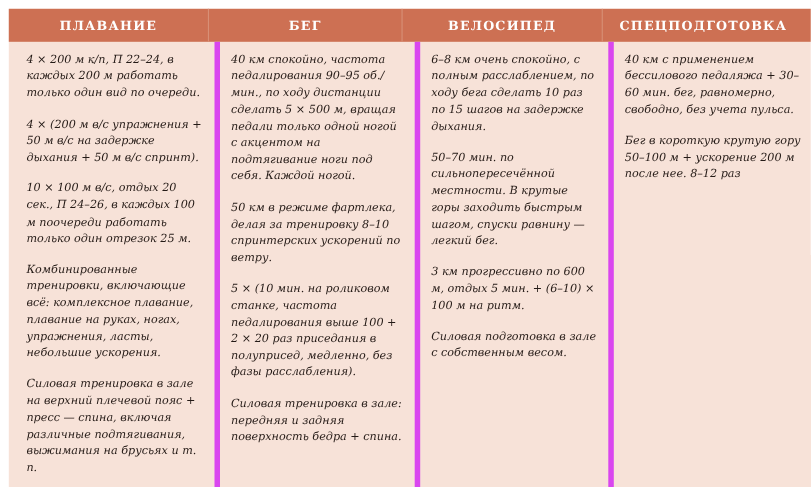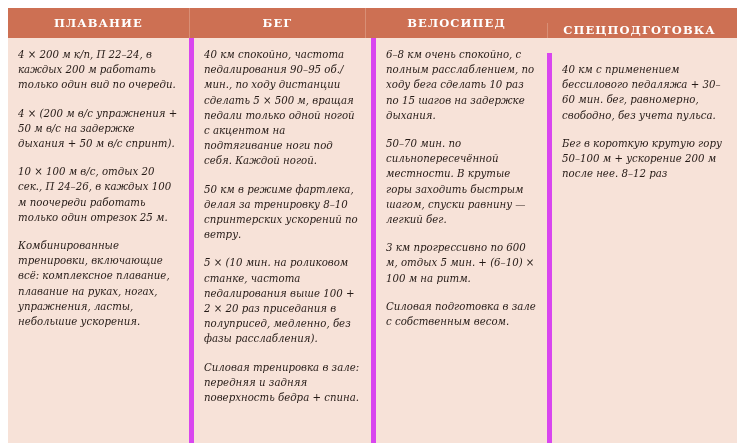--- a/index.html
+++ b/index.html
@@ -42,37 +42,38 @@
     justify-content: center;
     text-align: center;
     box-sizing: border-box;
     padding-bottom: 1px;
   }
 
   .table-body {
     display: flex;
     flex: 1 1 auto;
     min-height: 0;
+    justify-content: flex-end;
   }
 
   .body-cell {
     box-sizing: border-box;
     padding: 9px 9px 6px 10px;
     color: #241a16;
     font-style: italic;
     font-size: 10.2px;
     line-height: 15.2px;
     overflow: hidden;
   }
 
   
   .col-1 { width: 181px; }
   .col-2 { width: 182px; }
   .col-3 { width: 176px; }
-  .col-4 { width: 184px; margin-top: 15px; }
+  .col-4 { width: 184px; }
 
   .body-cell.col-2,
   .body-cell.col-3,
   .body-cell.col-4 {
     border-left: 5px solid #d946ef;
   }
   .header-cell.col-2,
   .header-cell.col-3,
   .header-cell.col-4 {
     border-left: 1px solid #d88f76;
@@ -97,20 +98,21 @@
     <div class="header-cell col-4">СПЕЦПОДГОТОВКА</div>
   </div>
 
   <div class="table-body">
 
     <div class="body-cell col-1">
       <p class="para">4 × 200 м к/п, П 22–24, в каждых 200 м работать только один вид по очереди.</p>
       <p class="para">4 × (200 м в/с упражнения + 50 м в/с на задержке дыхания + 50 м в/с спринт).</p>
       <p class="para">10 × 100 м в/с, отдых 20 сек., П 24–26, в каждых 100 м поочереди работать только один отрезок 25 м.</p>
       <p class="para">Комбинированные тренировки, включающие всё: комплексное плавание, плавание на руках, ногах, упражнения, ласты, небольшие ускорения.</p>
+      <p class="para">Силовая тренировка в зале на верхний плечевой пояс + пресс — спина, включая различные подтягивания, выжимания на брусьях и т. п.</p>
     </div>
 
     <div class="body-cell col-2">
       <p class="para">40 км спокойно, частота педалирования 90–95 об./мин., по ходу дистанции сделать 5 × 500 м, вращая педали только одной ногой с акцентом на подтягивание ноги под себя. Каждой ногой.</p>
       <p class="para">50 км в режиме фартлека, делая за тренировку 8–10 спринтерских ускорений по ветру.</p>
       <p class="para">5 × (10 мин. на роликовом станке, частота педалирования выше 100 + 2 × 20 раз приседания в полуприсед, медленно, без фазы расслабления).</p>
       <p class="para">Силовая тренировка в зале: передняя и задняя поверхность бедра + спина.</p>
     </div>
 
     <div class="body-cell col-3">

